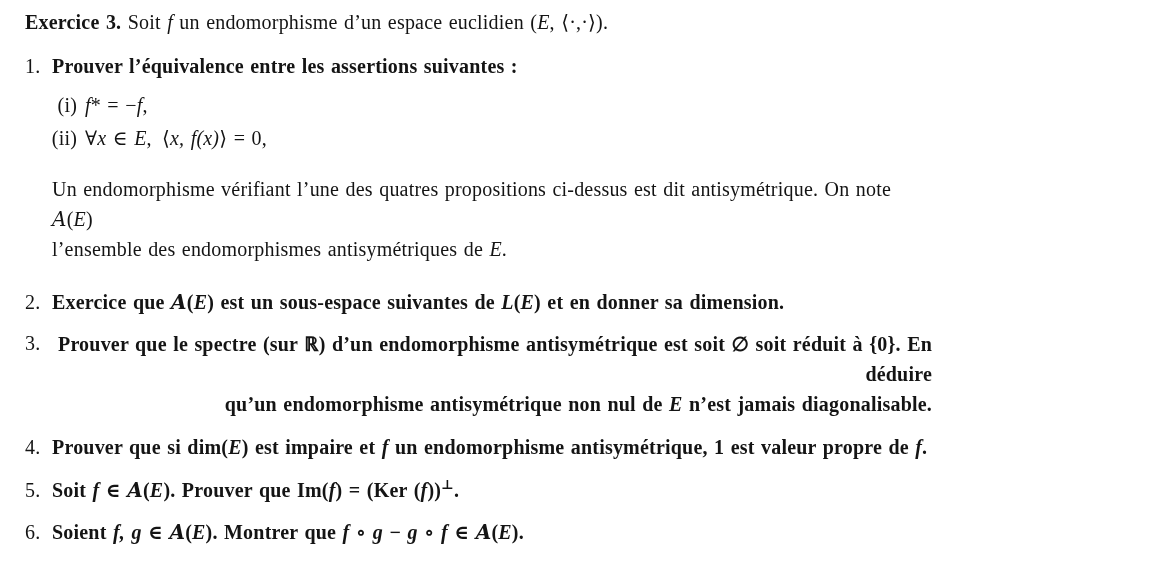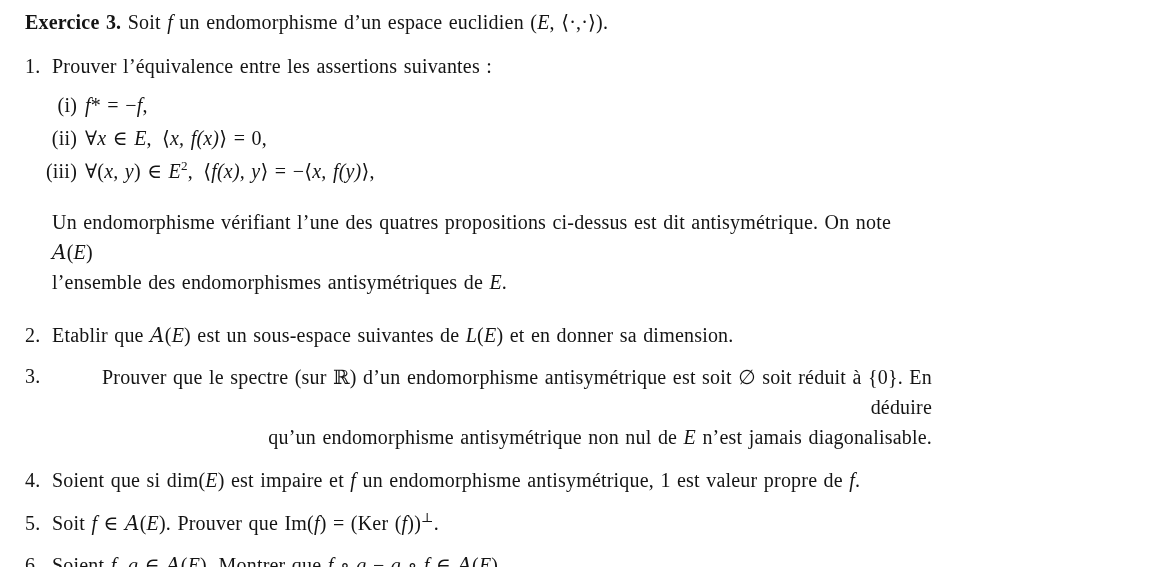--- a/index.html
+++ b/index.html
@@ -31,20 +31,21 @@
     display: flex;
     align-items: flex-start;
   }
   .q-label {
     flex: 0 0 27px;
     line-height: 28px;
   }
   .q-content {
     flex: 1;
     line-height: 28px;
+    font-weight: bold;
   }
   .q-content.wrap2 {
     line-height: 30px;
     text-align: right;
   }
   .mt-q1 { margin-top: 16px; }
   .mt-q2 { margin-top: 24px; }
   .mt-q3 { margin-top: 13px; }
   .mt-q4 { margin-top: 14px; }
   .mt-q5 { margin-top: 15px; }
@@ -97,41 +98,37 @@
 
   <div class="sublist">
     <div class="sub">
       <span class="sub-label">(i)</span>
       <span class="sub-content"><span class="seg-i">f</span><span>* = −</span><span class="seg-i">f</span><span>,</span></span>
     </div>
     <div class="sub">
       <span class="sub-label">(ii)</span>
       <span class="sub-content"><span>∀</span><span class="seg-i">x</span><span> ∈ </span><span class="seg-i">E</span><span>, ⟨</span><span class="seg-i">x, f(x)</span><span>⟩ = 0,</span></span>
     </div>
-    <div class="sub">
-      <span class="sub-label">(iii)</span>
-      <span class="sub-content"><span>∀(</span><span class="seg-i">x, y</span><span>) ∈ </span><span class="seg-i">E</span><span class="seg-sup">2</span><span>, ⟨</span><span class="seg-i">f(x), y</span><span>⟩ = −⟨</span><span class="seg-i">x, f(y)</span><span>⟩,</span></span>
-    </div>
   </div>
 
   <p class="note"><span>Un endomorphisme vérifiant l’une des quatres propositions ci-dessus est dit antisymétrique. On note </span><span class="seg-cal">A</span><span>(</span><span class="seg-i">E</span><span>)</span><br><span>l’ensemble des endomorphismes antisymétriques de </span><span class="seg-i">E</span><span>.</span></p>
 
   <div class="q mt-q2">
     <span class="q-label">2.</span>
-    <span class="q-content"><span>Etablir que </span><span class="seg-cal">A</span><span>(</span><span class="seg-i">E</span><span>) est un sous-espace suivantes de </span><span class="seg-i">L</span><span>(</span><span class="seg-i">E</span><span>) et en donner sa dimension.</span></span>
+    <span class="q-content"><span>Exercice que </span><span class="seg-cal">A</span><span>(</span><span class="seg-i">E</span><span>) est un sous-espace suivantes de </span><span class="seg-i">L</span><span>(</span><span class="seg-i">E</span><span>) et en donner sa dimension.</span></span>
   </div>
 
   <div class="q mt-q3">
     <span class="q-label">3.</span>
     <span class="q-content wrap2"><span>Prouver que le spectre (sur ℝ) d’un endomorphisme antisymétrique est soit ∅ soit réduit à {0}. En déduire</span><br><span>qu’un endomorphisme antisymétrique non nul de </span><span class="seg-i">E</span><span> n’est jamais diagonalisable.</span></span>
   </div>
 
   <div class="q mt-q4">
     <span class="q-label">4.</span>
-    <span class="q-content"><span>Soient que si dim(</span><span class="seg-i">E</span><span>) est impaire et </span><span class="seg-i">f</span><span> un endomorphisme antisymétrique, 1 est valeur propre de </span><span class="seg-i">f</span><span>.</span></span>
+    <span class="q-content"><span>Prouver que si dim(</span><span class="seg-i">E</span><span>) est impaire et </span><span class="seg-i">f</span><span> un endomorphisme antisymétrique, 1 est valeur propre de </span><span class="seg-i">f</span><span>.</span></span>
   </div>
 
   <div class="q mt-q5">
     <span class="q-label">5.</span>
     <span class="q-content"><span>Soit </span><span class="seg-i">f</span><span> ∈ </span><span class="seg-cal">A</span><span>(</span><span class="seg-i">E</span><span>). Prouver que Im(</span><span class="seg-i">f</span><span>) = (Ker (</span><span class="seg-i">f</span><span>))</span><span class="seg-sup">⊥</span><span>.</span></span>
   </div>
 
   <div class="q mt-q6">
     <span class="q-label">6.</span>
     <span class="q-content"><span>Soient </span><span class="seg-i">f, g</span><span> ∈ </span><span class="seg-cal">A</span><span>(</span><span class="seg-i">E</span><span>). Montrer que </span><span class="seg-i">f</span><span> ∘ </span><span class="seg-i">g</span><span> − </span><span class="seg-i">g</span><span> ∘ </span><span class="seg-i">f</span><span> ∈ </span><span class="seg-cal">A</span><span>(</span><span class="seg-i">E</span><span>).</span></span>

